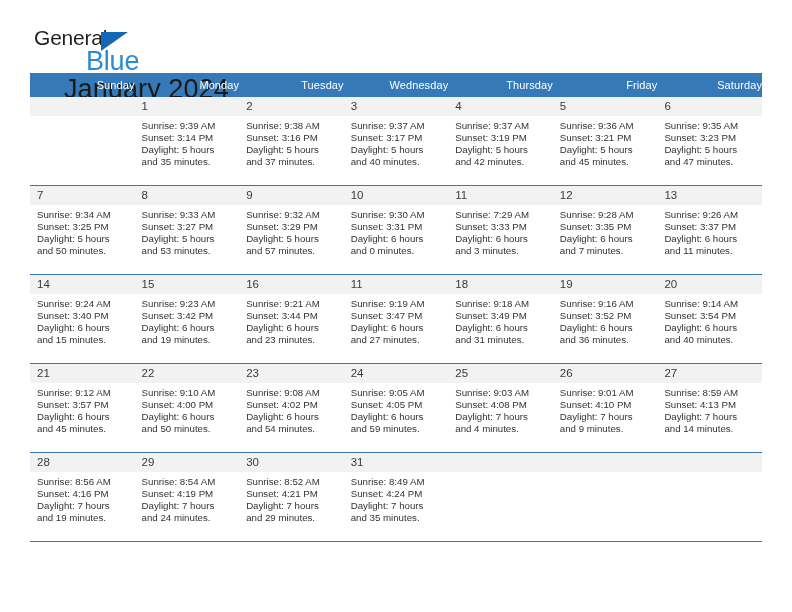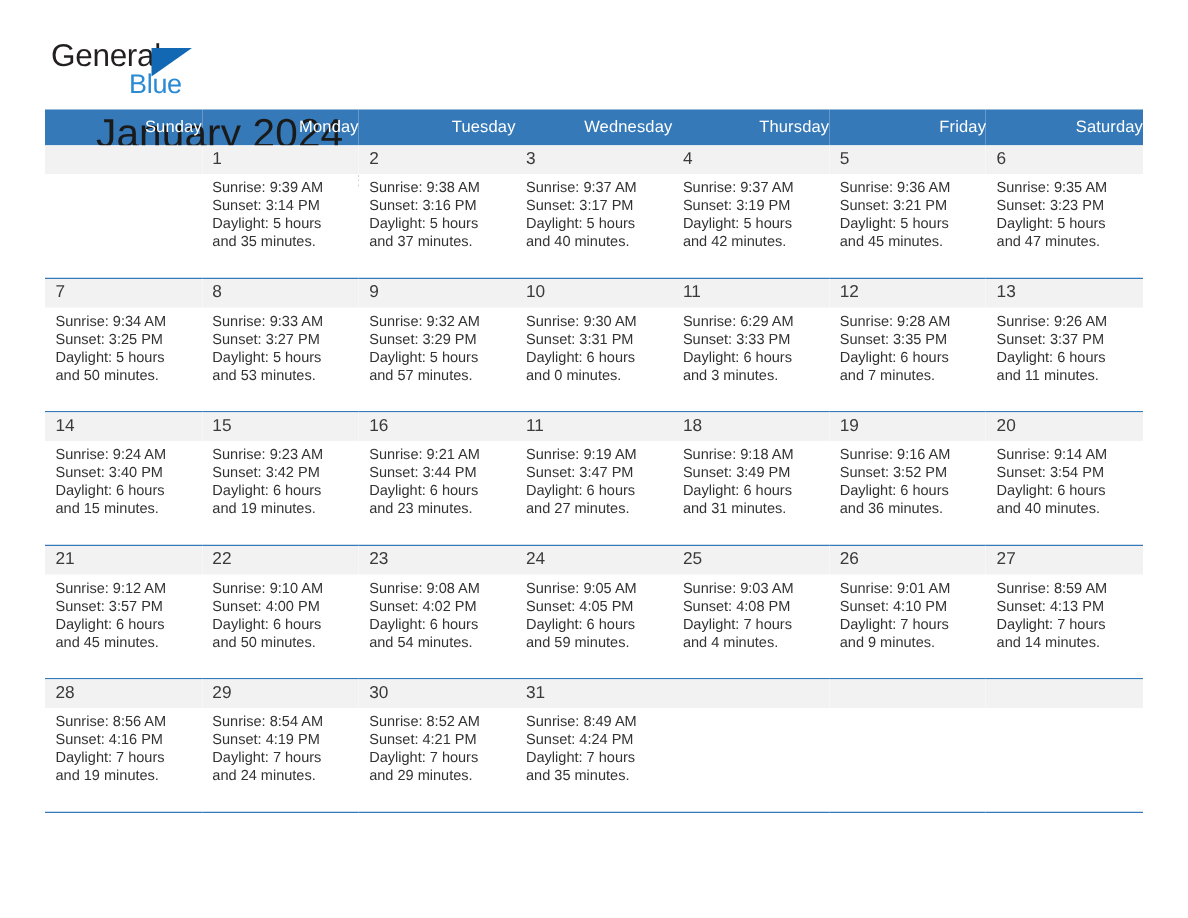--- a/index.html
+++ b/index.html
@@ -45,21 +45,21 @@
     top: 6px;
     width: 0;
     height: 0;
     border-left: 27px solid #1268b3;
     border-bottom: 19px solid transparent;
   }
   .brand-blue {
     position: absolute;
     left: 56px;
     top: 20px;
-    font-size: 18px;
+    font-size: 27px;
     color: #2b8ad4;
     letter-spacing: -0.2px;
   }
   .titles {
     text-align: left;
     flex: 0 0 auto;
     padding-top: 0px;
     margin-left: 34px;
   }
   .cal-title {
@@ -276,21 +276,21 @@
                 <div>Sunset: 3:31 PM</div>
                 <div>Daylight: 6 hours</div>
                 <div>and 0 minutes.</div>
               </div>
             </div>
           </td>
           <td>
             <div class="cell">
               <div class="daynum">11</div>
               <div class="lines">
-                <div>Sunrise: 6:29 AM</div>
+                <div>Sunrise: 7:29 AM</div>
                 <div>Sunset: 3:33 PM</div>
                 <div>Daylight: 6 hours</div>
                 <div>and 3 minutes.</div>
               </div>
             </div>
           </td>
           <td>
             <div class="cell">
               <div class="daynum">12</div>
               <div class="lines">

